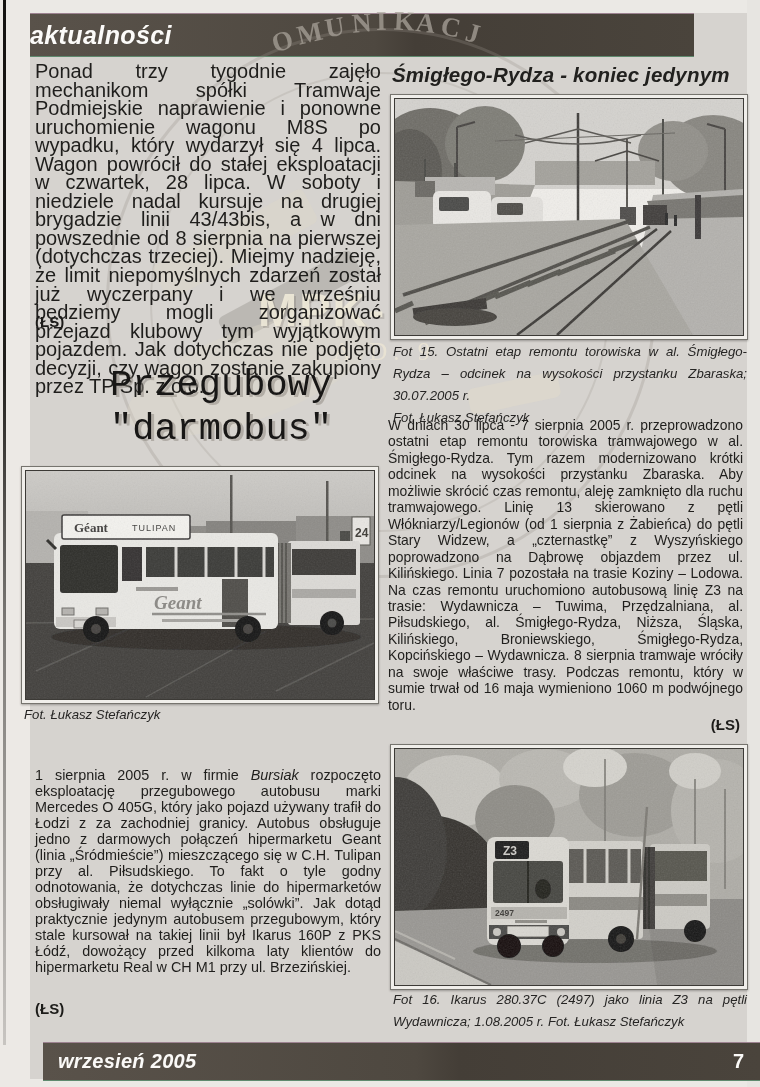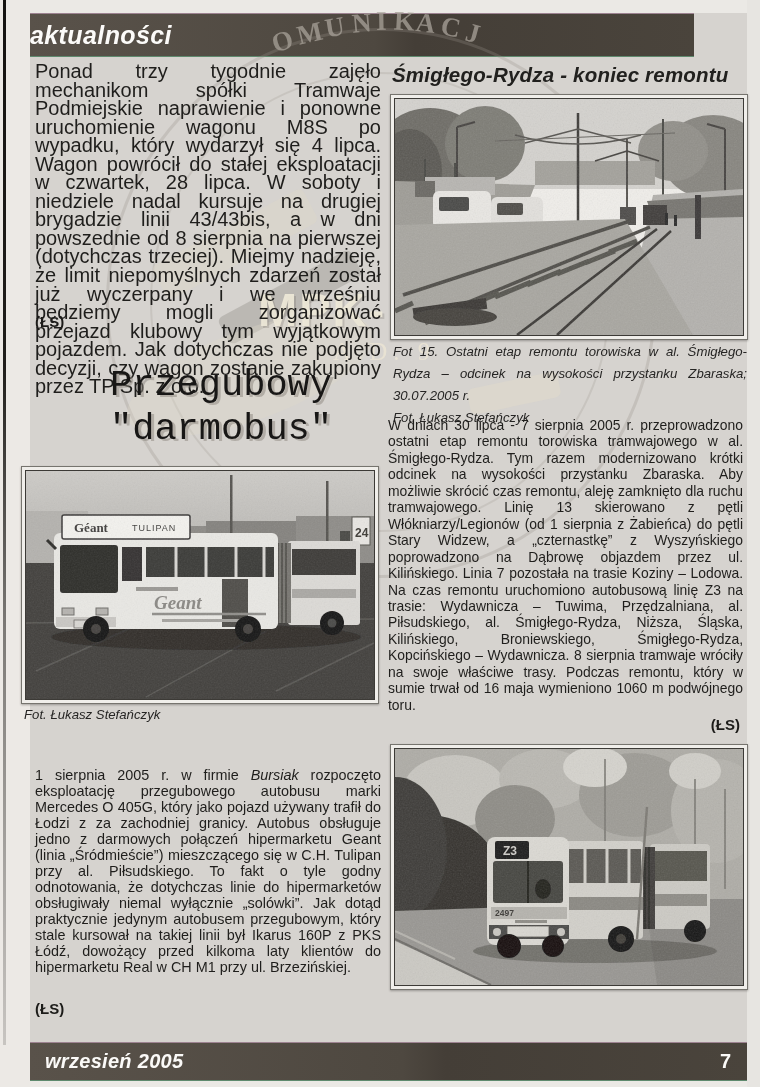--- a/index.html
+++ b/index.html
@@ -11,21 +11,21 @@
   .edge-left{left:0;top:0;width:30px;height:1087px;background:#ece9e5;}
   .edge-right{left:747px;top:0;width:13px;height:1087px;background:#e7e5e1;}
   .edge-bottom{left:0;top:1079px;width:760px;height:8px;background:#ebe9e5;}
   .scan-line{left:3px;top:0;width:3px;height:1045px;
      background:linear-gradient(#141210 0%,#201e1b 35%,rgba(32,30,27,.55) 60%,rgba(32,30,27,.18) 100%);}
   
   .bar{background:linear-gradient(90deg,#59524a 0%,#4e4840 52%,#443e37 58%,#4a443c 100%);
        border-top:1px solid #9d8391;border-bottom:1px solid #5f8a6e;z-index:2;}
   .topbar{left:30px;top:13px;width:664px;height:42px;display:flex;align-items:center;justify-content:flex-start;}
   .topbar-label{font-style:italic;font-weight:bold;font-size:25px;color:#fcfbf9;padding-right:13px;letter-spacing:.4px;}
-  .footerbar{left:30px;top:1042px;width:717px;height:37px;display:flex;align-items:center;justify-content:space-between;}
+  .footerbar{left:43px;top:1042px;width:717px;height:37px;display:flex;align-items:center;justify-content:space-between;}
   .footer-issue{font-style:italic;font-weight:bold;font-size:20px;color:#fbfaf8;padding-left:15px;letter-spacing:.3px;}
   .footer-page{font-weight:bold;font-size:20px;color:#fbfaf8;padding-right:16px;}
   
   .wm{z-index:3;pointer-events:none;}
   .wm-circle1{left:106px;top:28px;width:544px;height:544px;border:3px solid rgba(150,144,136,.28);border-radius:50%;}
   .wm-circle2{left:150px;top:72px;width:456px;height:456px;border:2px solid rgba(150,144,136,.22);border-radius:50%;}
   .wm-letter{position:absolute;font-family:"Liberation Serif",serif;font-weight:bold;font-size:27px;
              color:rgba(162,156,147,.8);}
   .wm-shape{position:absolute;border-radius:6px;}
   .wm-mpk{left:258px;top:282px;font-weight:bold;font-size:47px;letter-spacing:2px;
@@ -174,21 +174,21 @@
   </div>
   <div class="abs content cap cap14">
     <span class="credit">Fot. Łukasz Stefańczyk</span>
   </div>
 
   <p class="abs content body p2">
     <span>1 sierpnia 2005 r. w firmie </span><i>Bursiak</i><span> rozpoczęto eksploatację przegubowego autobusu marki Mercedes O 405G, który jako pojazd używany trafił do Łodzi z za zachodniej granicy. Autobus obsługuje jedno z darmowych połączeń hipermarketu Geant (linia „Śródmieście”) mieszczącego się w C.H. Tulipan przy al. Piłsudskiego. To fakt o tyle godny odnotowania, że dotychczas linie do hipermarketów obsługiwały niemal wyłącznie „solówki”. Jak dotąd praktycznie jedynym autobusem przegubowym, który stale kursował na takiej linii był Ikarus 160P z PKS Łódź, dowożący przed kilkoma laty klientów do hipermarketu Real w CH M1 przy ul. Brzezińskiej.</span>
   </p>
   <div class="abs content sig sig-b">(ŁS)</div>
 
-  <h2 class="abs content headline">Śmigłego-Rydza - koniec remontu</h2>
+  <h2 class="abs content headline">Śmigłego-Rydza - koniec jedynym</h2>
 
   <div class="abs content photo-frame photo15">
     <svg width="348" height="236" viewBox="0 0 348 236">
       <g filter="url(#soft)">
         <rect width="348" height="90" fill="#d4d2ce"></rect>
         <ellipse cx="35" cy="55" rx="55" ry="46" fill="#6e6c66"></ellipse>
         <ellipse cx="90" cy="45" rx="40" ry="38" fill="#7d7b75"></ellipse>
         <ellipse cx="15" cy="72" rx="32" ry="42" fill="#5a5852"></ellipse>
         <ellipse cx="318" cy="58" rx="52" ry="42" fill="#87857f"></ellipse>
         <ellipse cx="278" cy="52" rx="35" ry="30" fill="#918f89"></ellipse>
@@ -294,19 +294,20 @@
         <rect x="112" y="177" width="42" height="11" fill="#d8d6d0" stroke="#55534d" stroke-width=".8"></rect>
         <circle cx="102" cy="183" r="4" fill="#c9c7c1"></circle>
           <circle cx="166" cy="183" r="4" fill="#c9c7c1"></circle>
         <circle cx="114" cy="197" r="12" fill="#121110"></circle>
           <circle cx="158" cy="197" r="11" fill="#121110"></circle>
         <path d="M252,58 L242,190" stroke="#7b7973" stroke-width="2.4"></path>
       </g>
       <rect width="348" height="236" filter="url(#grainF)" opacity=".16"></rect>
     </svg>
   </div>
+  <div class="abs content cap cap16">Fot 16. Ikarus 280.37C (2497) jako linia Z3 na pętli Wydawnicza; 1.08.2005 r. Fot. Łukasz Stefańczyk</div>
 
   <div class="abs bar footerbar">
     <span class="footer-issue">wrzesień 2005</span>
     <span class="footer-page">7</span>
   </div>
 
 </div>
 
 </body></html>

